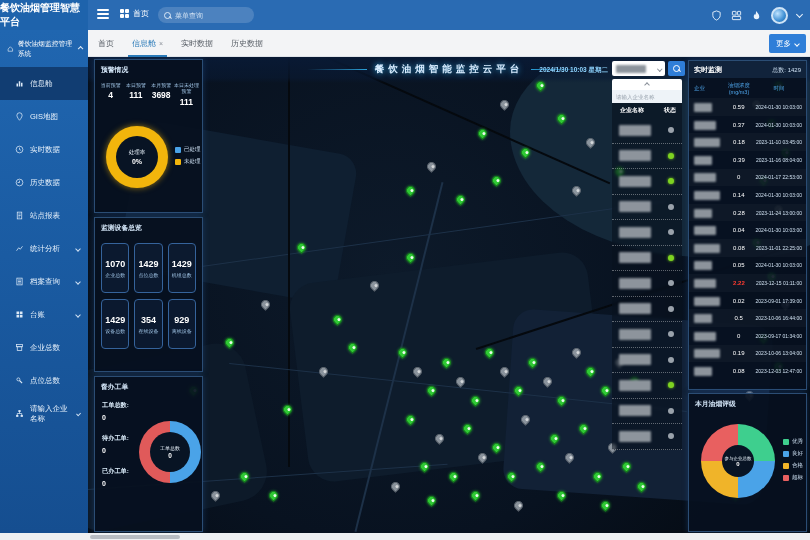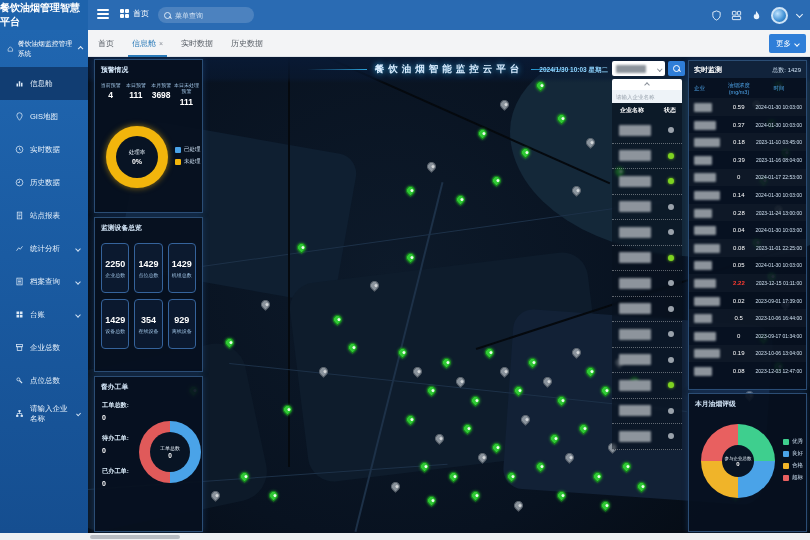--- a/index.html
+++ b/index.html
@@ -574,21 +574,21 @@
             <span class="leg-sw" style="background: rgb(242, 181, 12);"></span>
             <span class="leg-lab">未处理</span>
           </div>
         </div>
     </section>
 
     <section class="panel device-panel">
       <div class="panel-title">监测设备总览</div>
       <div class="d-grid" id="d-grid">
           <div class="d-card">
-            <div class="val">2250</div>
+            <div class="val">1070</div>
             <div class="lab">企业总数</div>
           </div>
           <div class="d-card">
             <div class="val">1429</div>
             <div class="lab">点位总数</div>
           </div>
           <div class="d-card">
             <div class="val">1429</div>
             <div class="lab">机组总数</div>
           </div>

